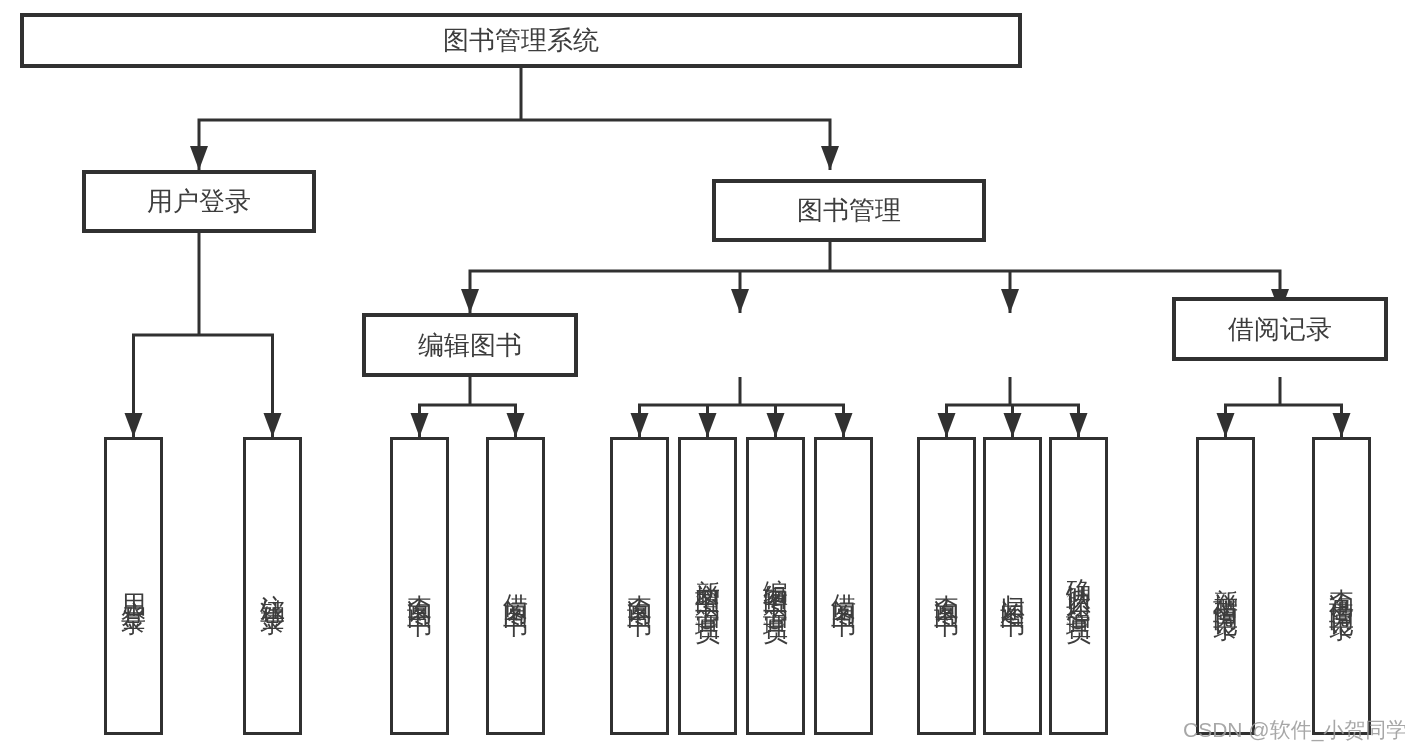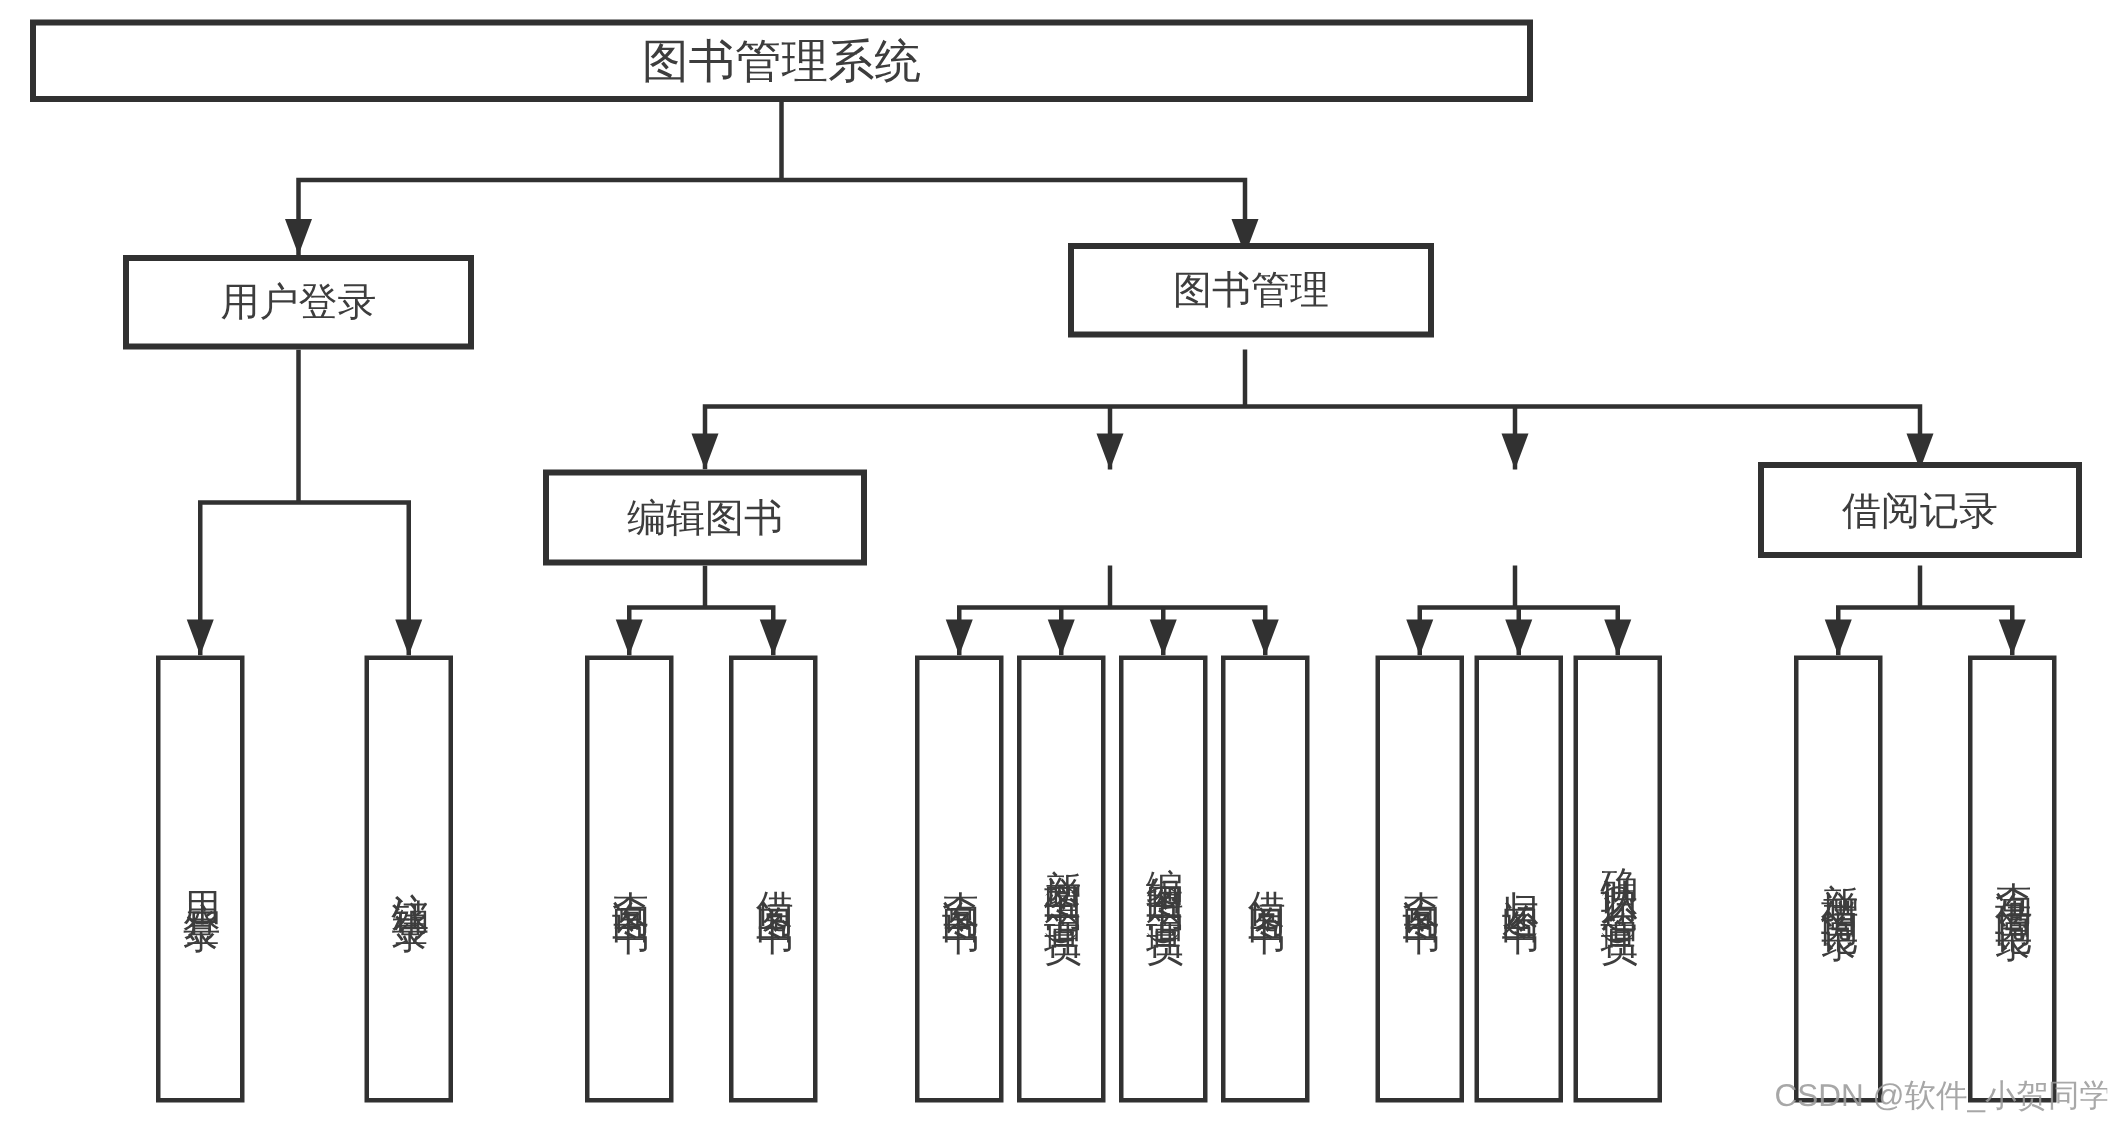--- a/index.html
+++ b/index.html
@@ -13,21 +13,21 @@
   .connectors path { stroke:var(--line,#313131); stroke-width:3; fill:none; }
   .connectors polygon { fill:var(--line,#313131); }
   .node {
     position:absolute; border:4px solid var(--line,#313131);
     background:#ffffff; display:flex; align-items:center; justify-content:center;
     color:var(--text,#3d3d3d);
   }
   .node.leaf { border-width:3px; }
   .node .lbl { white-space:nowrap; }
   .node.h .lbl { font-size:26px; }
-  .node.root .lbl { font-size:31px; }
+  .node.root .lbl { font-size:26px; }
   .node.v .lbl {
     writing-mode:vertical-rl; text-orientation:mixed;
     font-size:25px; letter-spacing:6px; line-height:1;
   }
   .watermark {
     position:absolute; left:1183px; top:716px; z-index:5;
     font-size:21px; color:var(--watermark,#9c9c9c); opacity:0.88;
     white-space:nowrap;
   }
 </style>
@@ -86,28 +86,28 @@
     <polygon points="1332.5,413 1350.5,413 1341.5,437"></polygon>
   </svg>
 
   <div class="node h root" style="left:20px;top:13px;width:1002px;height:55px">
     <span class="lbl">图书管理系统</span>
   </div>
 
   <div class="node h" style="left:82px;top:170px;width:234px;height:63px">
     <span class="lbl">用户登录</span>
   </div>
-  <div class="node h" style="left:712px;top:162px;width:244px;height:63px">
+  <div class="node h" style="left:712px;top:179px;width:274px;height:63px">
     <span class="lbl">图书管理</span>
   </div>
 
   <div class="node h" style="left:362px;top:313px;width:216px;height:64px">
     <span class="lbl">编辑图书</span>
   </div>
-  <div class="node h" style="left:1172px;top:308px;width:216px;height:64px">
+  <div class="node h" style="left:1172px;top:297px;width:216px;height:64px">
     <span class="lbl">借阅记录</span>
   </div>
 
   <div class="node v leaf" style="left:104px;top:437px;width:59px;height:298px">
     <span class="lbl">用户登录</span>
   </div>
   <div class="node v leaf" style="left:243px;top:437px;width:59px;height:298px">
     <span class="lbl">注销登录</span>
   </div>
 

